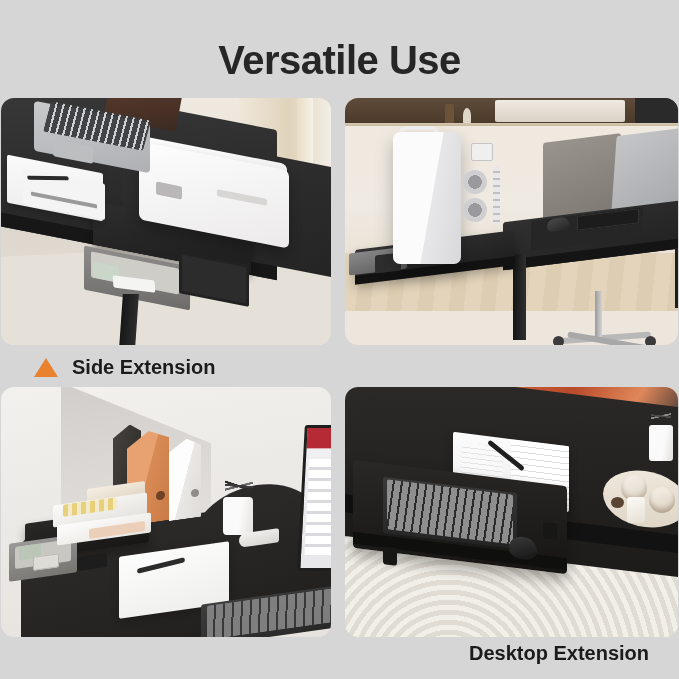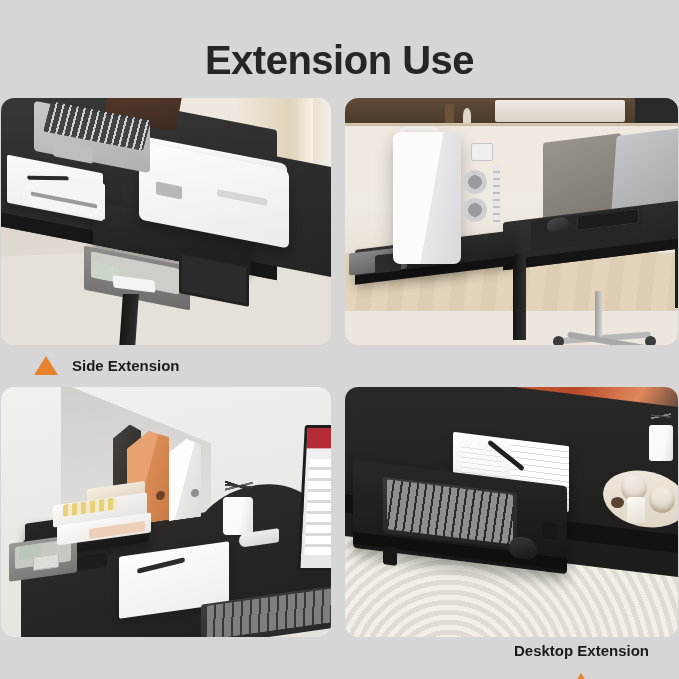--- a/index.html
+++ b/index.html
@@ -30,21 +30,21 @@
   .p-tl{left:1px;  top:0;   width:330px;height:247px;}
   .p-tr{left:345px;top:0;   width:333px;height:247px;}
   .p-bl{left:1px;  top:289px;width:330px;height:250px;}
   .p-br{left:345px;top:289px;width:333px;height:250px;}
 
   .scene{position:absolute;inset:0;}
 
   
   .caption{
     position:absolute;display:flex;align-items:center;gap:14px;
-    font-size:15px;font-weight:600;color:#1b1b1b;
+    font-size:20px;font-weight:600;color:#1b1b1b;
   }
   .cap-side{left:34px;top:356px;}
   .cap-desk{right:30px;top:642px;flex-direction:column;}
   .tri{
     width:0;height:0;
     border-left:12px solid transparent;
     border-right:12px solid transparent;
     border-bottom:19px solid #e8822e;
     flex:0 0 auto;
   }
@@ -346,21 +346,21 @@
   .s4 .pencup-pens{position:absolute;left:306px;top:16px;width:20px;height:26px;
       background:
        linear-gradient(6deg,transparent 46%,#4a4a4a 47%,#4a4a4a 52%,transparent 53%),
        linear-gradient(-12deg,transparent 46%,#8a8a8a 47%,#8a8a8a 52%,transparent 53%);}
 </style>
 </head>
 <body>
 
 <div class="poster">
 
-  <div class="title">Extension Use</div>
+  <div class="title">Versatile Use</div>
 
   <div class="grid">
 
     <div class="panel p-tl">
       <div class="scene s1">
         <div class="wall-r"></div>
         <div class="wall-strip"></div>
         <div class="carpet"></div>
         <div class="carpet2"></div>
         <div class="deskmain"></div>

